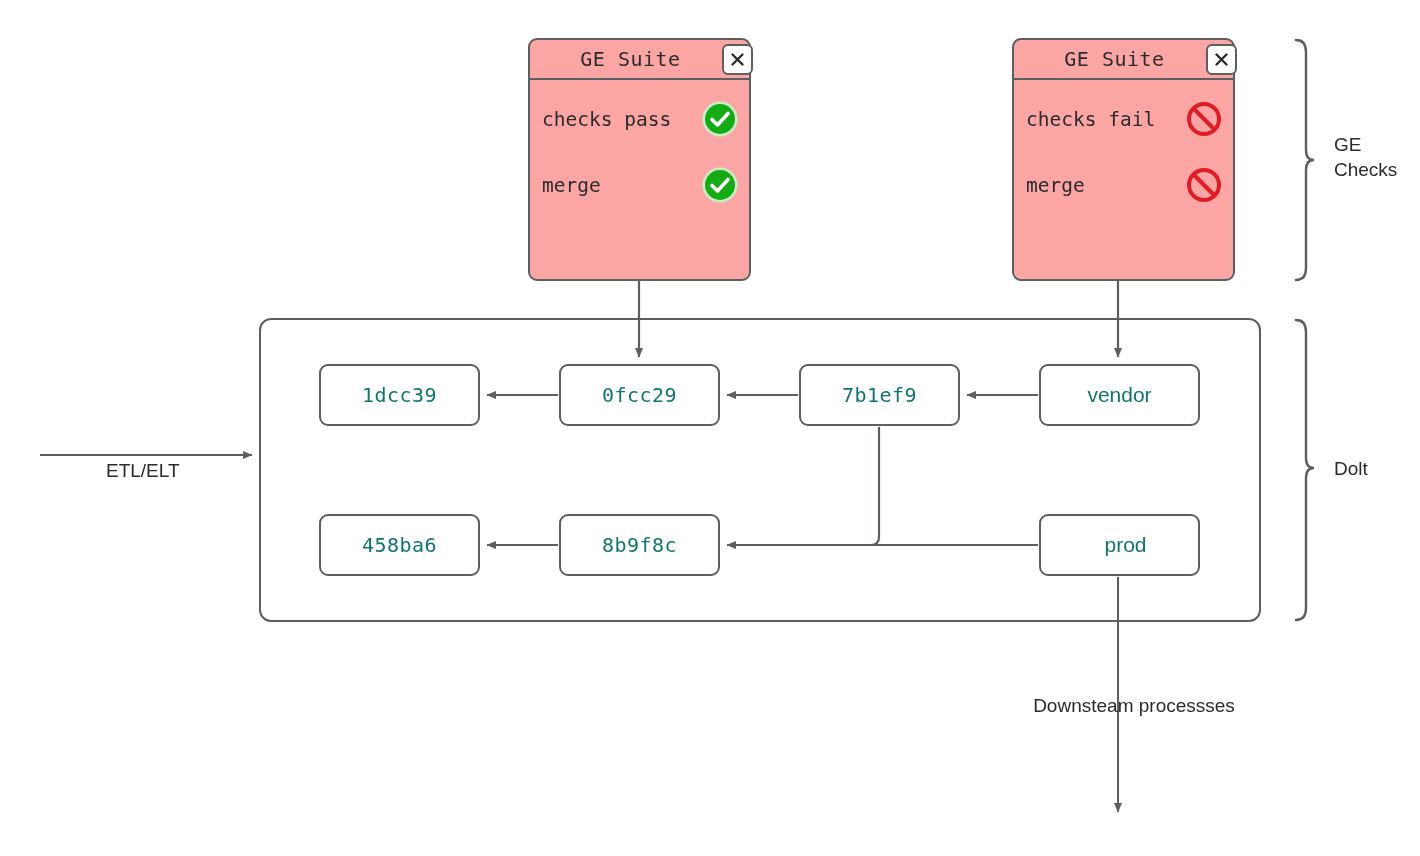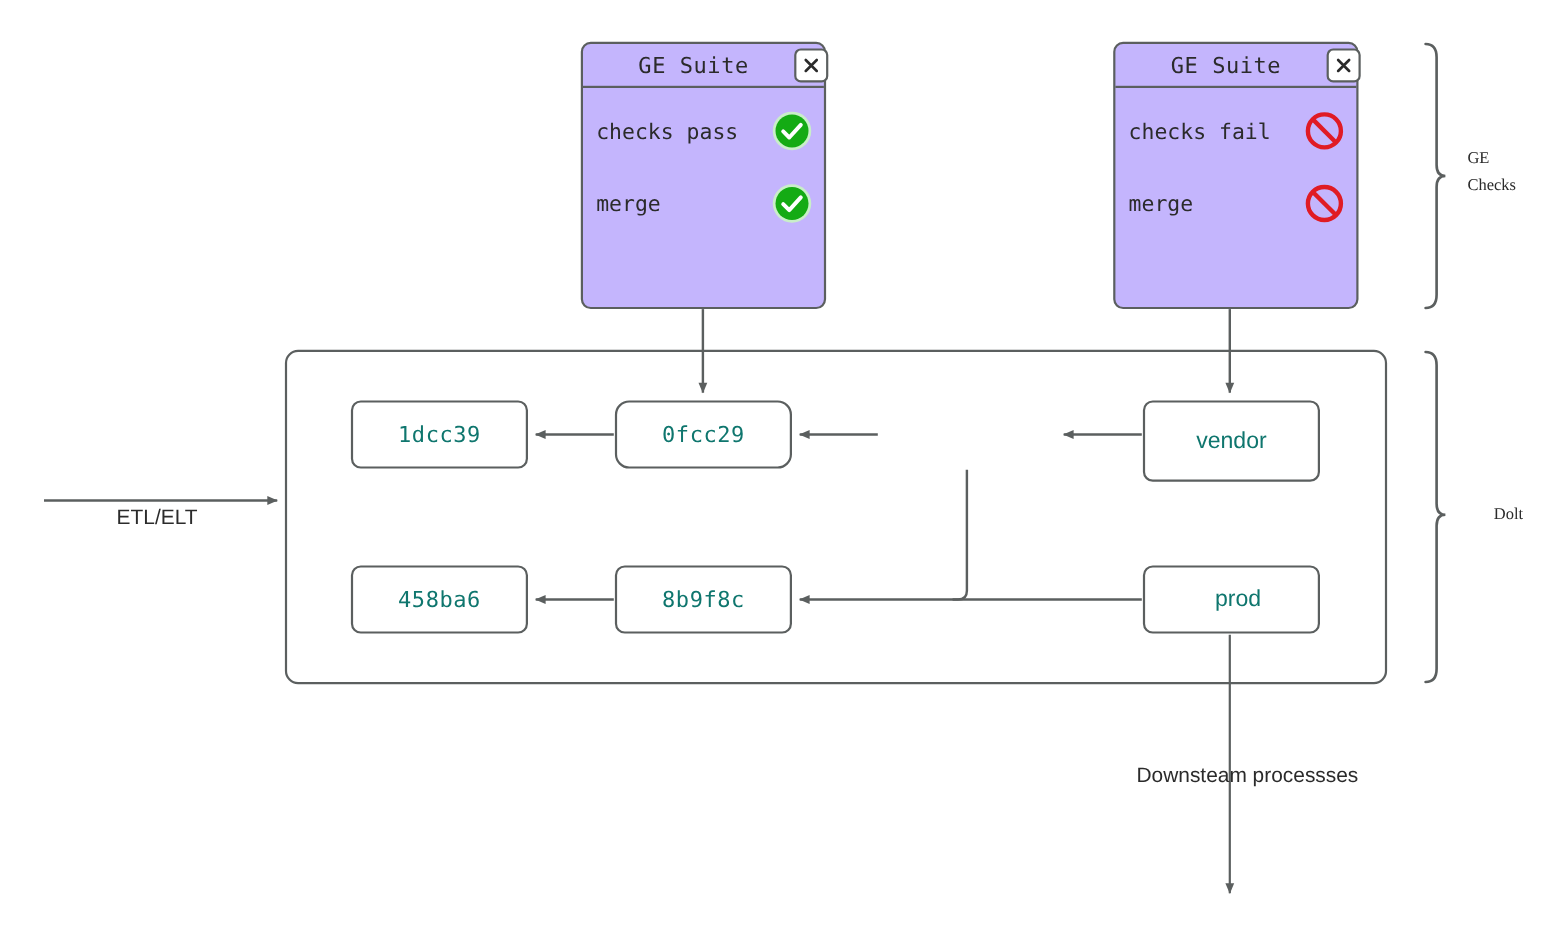--- a/index.html
+++ b/index.html
@@ -25,21 +25,21 @@
     top: 0;
     width: 1420px;
     height: 856px;
     pointer-events: none;
   }
 
   
   .ge-panel {
     position: absolute;
     box-sizing: border-box;
-    background: #c4b5fd;
+    background: #fca5a5;
     border: 2.5px solid #5b5f5f;
     border-radius: 9px;
   }
   .ge-titlebar {
     position: relative;
     box-sizing: border-box;
     height: 40px;
     border-bottom: 2.5px solid #5b5f5f;
     display: flex;
     align-items: center;
@@ -132,22 +132,22 @@
     position: absolute;
     font-family: "Liberation Sans", sans-serif;
     font-size: 19px;
     color: #2b2b2b;
     white-space: pre;
     margin-left: 16px;
   }
   .label.center { text-align: center; }
   .brace-label {
     position: absolute;
-    font-family: Liberation Serif, serif;
-    font-size: 15px;
+    font-family: Liberation Sans, sans-serif;
+    font-size: 19px;
     line-height: 25px;
     color: #2b2b2b;
     white-space: pre-line;
   }
 </style>
 </head>
 <body>
 
 <div id="canvas">
 
@@ -280,33 +280,34 @@
             <circle cx="19" cy="19" r="15" fill="none" stroke="#e01b24" stroke-width="4"></circle>
             <line x1="8.5" y1="8.5" x2="29.5" y2="29.5" stroke="#e01b24" stroke-width="4" stroke-linecap="butt"></line>
           </svg>
         </span>
       </div>
     </div>
   </div>
 
   <div class="node mono" style="left:319px; top:364px; width:161px; height:62px;">1dcc39</div>
 
-  <div class="node mono" style="left:559px; top:364px; width:161px; height:62px;border-radius:13px;">0fcc29</div>
-
-
-  <div class="node sans" style="left:1039px; top:364px; width:161px; height:74px;text-align:right;">vendor</div>
+  <div class="node mono" style="left:559px; top:364px; width:161px; height:62px;">0fcc29</div>
+
+  <div class="node mono" style="left:799px; top:364px; width:161px; height:62px;">7b1ef9</div>
+
+  <div class="node sans" style="left:1039px; top:364px; width:161px; height:62px;text-align:right;">vendor</div>
 
   <div class="node mono" style="left:319px; top:514px; width:161px; height:62px;">458ba6</div>
 
   <div class="node mono" style="left:559px; top:514px; width:161px; height:62px;">8b9f8c</div>
 
   <div class="node sans" style="left:1039px; top:514px; width:161px; height:62px;padding-left:12px;">prod</div>
 
   <div class="label" style="left:90px; top:460px;">ETL/ELT</div>
 
   <div class="label center" style="left:918px; top:695px; width:400px;">Downsteam processses</div>
 
   <div class="brace-label" style="left:1334px; top:132px;">GE
 Checks</div>
 
-  <div class="brace-label" style="left:1334px; top:456px;margin-left:24px;">Dolt</div>
+  <div class="brace-label" style="left:1334px; top:456px;">Dolt</div>
 
 </div>
 
 </body></html>

